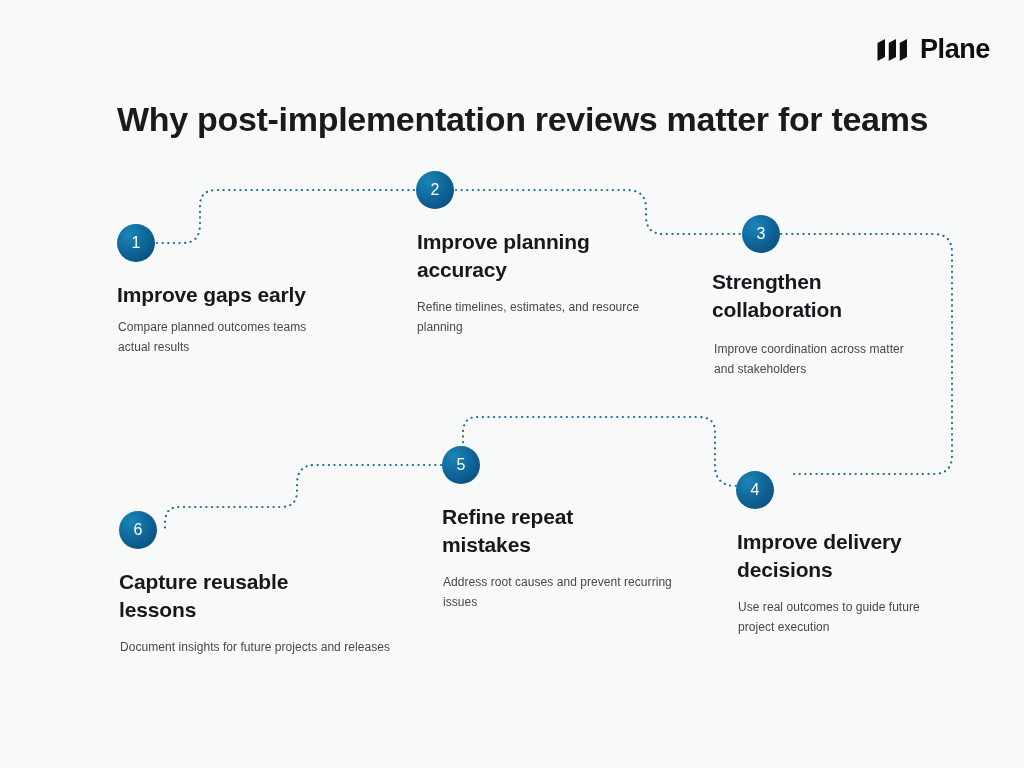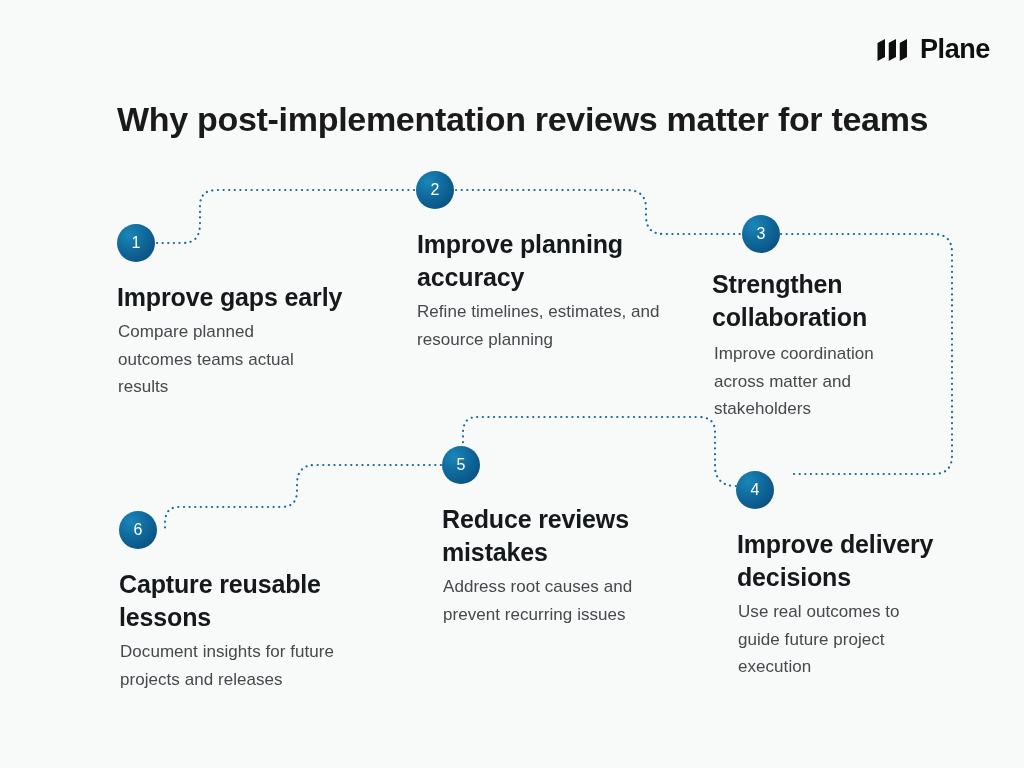--- a/index.html
+++ b/index.html
@@ -82,29 +82,29 @@
     font-size: 16px;
     font-weight: 400;
     display: flex;
     align-items: center;
     justify-content: center;
     line-height: 1;
     z-index: 3;
   }
   .step-heading {
     position: absolute;
-    font-size: 25px;
+    font-size: 21px;
     font-weight: 700;
     color: #15191c;
     line-height: 1.33;
     letter-spacing: -0.15px;
   }
   .step-body {
     position: absolute;
-    font-size: 17px;
+    font-size: 12px;
     font-weight: 400;
     color: #45494c;
     line-height: 1.63;
     letter-spacing: 0.05px;
   }
 </style>
 </head>
 <body>
 
 <div id="canvas">
@@ -154,21 +154,21 @@
   </div>
 
   <div class="step">
     <div class="badge" style="left:736px; top:471px;">4</div>
     <div class="step-heading" style="left:737px; top:528px; width:215px;">Improve delivery decisions</div>
     <div class="step-body" style="left:738px; top:598px; width:205px;">Use real outcomes to guide future project execution</div>
   </div>
 
   <div class="step">
     <div class="badge" style="left:442px; top:446px;">5</div>
-    <div class="step-heading" style="left:442px; top:503px; width:200px;">Reduce reviews mistakes</div>
+    <div class="step-heading" style="left:442px; top:503px; width:200px;">Refine repeat mistakes</div>
     <div class="step-body" style="left:443px; top:573px; width:245px;">Address root causes and prevent recurring issues</div>
   </div>
 
   <div class="step">
     <div class="badge" style="left:119px; top:511px;">6</div>
     <div class="step-heading" style="left:119px; top:568px; width:205px;">Capture reusable lessons</div>
     <div class="step-body" style="left:120px; top:638px; width:270px;">Document insights for future projects and releases</div>
   </div>
 
 </div>

